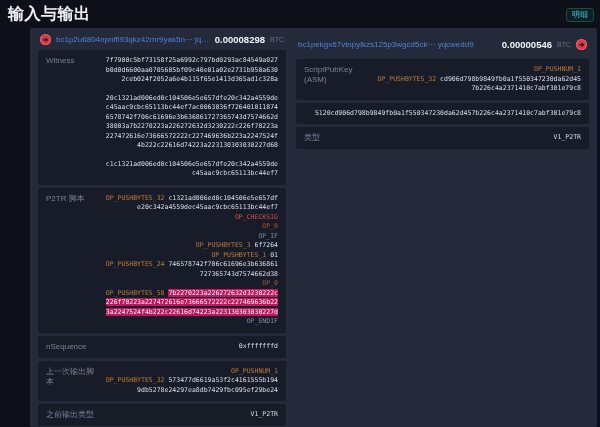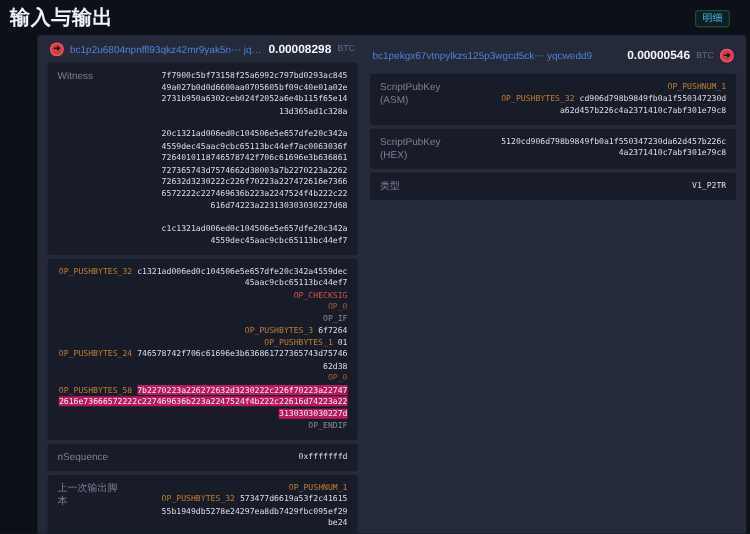--- a/index.html
+++ b/index.html
@@ -2,21 +2,21 @@
 <html><head>
 <meta charset="utf-8">
 <style>
   html,body{margin:0;padding:0;}
   body{
     width:600px;height:427px;overflow:hidden;
     background:#0d1019;
     font-family:"Liberation Sans",sans-serif;
     -webkit-font-smoothing:antialiased;
   }
-  .topbar{display:flex;align-items:center;justify-content:space-between;padding:5px 16px 4px 8px;height:19px;}
+  .topbar{display:flex;align-items:center;justify-content:space-between;padding:5px 6px 4px 8px;height:19px;}
   .page-title{font-size:16px;font-weight:bold;color:#f2f3f7;margin:0;letter-spacing:.5px;}
   .detail-btn{
     background:rgba(53,195,220,.08);border:1px solid #14532d;color:#3fc9de;
     font-size:8px;padding:2px 5px;border-radius:3px;font-family:inherit;cursor:pointer;line-height:1;
   }
   .panel{
     margin:0 3px 0 30px;background:#252a3b;border-radius:2px;
     height:399px;box-sizing:border-box;padding:6px 8px;
     display:flex;gap:10px;overflow:hidden;
   }
@@ -26,21 +26,21 @@
   .addr-row{display:flex;align-items:center;gap:5px;height:20px;margin-bottom:5px;padding:0 2px;}
   .dir-icon{
     flex:0 0 11px;width:11px;height:11px;border-radius:50%;
     background:#d43d47;box-shadow:0 0 0 1px #ef5862 inset;
     color:#23101e;font-size:7px;line-height:11px;text-align:center;font-weight:bold;cursor:pointer;
   }
   .addr{flex:1;color:#4d82d6;font-size:8px;white-space:nowrap;overflow:hidden;text-overflow:ellipsis;text-decoration:none;cursor:pointer;}
   .amt{color:#f4f5f8;font-size:9.5px;font-weight:bold;white-space:nowrap;text-align:right;}
   .cur{color:#676d82;font-size:7px;}
   .fields{display:flex;flex-direction:column;}
-  .card{display:flex;background:#181c29;border-radius:2px;padding:6px 8px;margin-bottom:3px;gap:23px;}
+  .card{display:flex;background:#181c29;border-radius:2px;padding:6px 8px;margin-bottom:3px;}
   .flabel{color:#7b8196;font-size:8px;line-height:10px;padding-right:5px;box-sizing:border-box;}
   .input-col .flabel{flex:0 0 58px;}
   .output-col .flabel{flex:0 0 72px;}
   .fvalue{
     flex:1;min-width:0;
     font-family:"DejaVu Sans Mono",monospace;
     font-size:6.5px;line-height:9.5px;letter-spacing:0;
     color:#dcdfe9;word-break:break-all;text-align:right;
   }
   .spaced .fline + .fline{margin-top:9px;}
@@ -72,20 +72,21 @@
       <div class="fields">
           <div class="card">
             <div class="flabel">Witness</div>
             <div class="fvalue spaced">
               <div class="fline"><span class="tk hex">7f7900c5bf73158f25a6992c797bd0293ac84549a027b0d0d6600aa0705605bf09c40e01a02e2731b950a6302ceb024f2052a6e4b115f65e1413d365ad1c328a</span></div>
               <div class="fline"><span class="tk hex">20c1321ad006ed0c104506e5e657dfe20c342a4559dec45aac9cbc65113bc44ef7ac0063036f7264010118746578742f706c61696e3b636861727365743d7574662d38003a7b2270223a226272632d3230222c226f70223a227472616e73666572222c227469636b223a2247524f4b222c22616d74223a223130303030227d68</span></div>
               <div class="fline"><span class="tk hex">c1c1321ad006ed0c104506e5e657dfe20c342a4559dec45aac9cbc65113bc44ef7</span></div>
             </div>
           </div>
           <div class="card">
+            <div class="flabel">P2TR 脚本</div>
             <div class="fvalue">
               <div class="fline"><span class="tk op">OP_PUSHBYTES_32</span> <span class="tk hex">c1321ad006ed0c104506e5e657dfe20c342a4559dec45aac9cbc65113bc44ef7</span></div>
               <div class="fline"><span class="tk opsig">OP_CHECKSIG</span></div>
               <div class="fline"><span class="tk op0">OP_0</span></div>
               <div class="fline"><span class="tk opflow">OP_IF</span></div>
               <div class="fline"><span class="tk op">OP_PUSHBYTES_3</span> <span class="tk hex">6f7264</span></div>
               <div class="fline"><span class="tk op">OP_PUSHBYTES_1</span> <span class="tk hex">01</span></div>
               <div class="fline"><span class="tk op">OP_PUSHBYTES_24</span> <span class="tk hex">746578742f706c61696e3b636861727365743d7574662d38</span></div>
               <div class="fline"><span class="tk op0">OP_0</span></div>
               <div class="fline"><span class="tk op">OP_PUSHBYTES_58</span> <span class="tk hexsel">7b2270223a226272632d3230222c226f70223a227472616e73666572222c227469636b223a2247524f4b222c22616d74223a223130303030227d</span></div>
@@ -123,21 +124,20 @@
       </div>
       <div class="fields">
           <div class="card">
             <div class="flabel">ScriptPubKey (ASM)</div>
             <div class="fvalue">
               <div class="fline"><span class="tk op">OP_PUSHNUM_1</span></div>
               <div class="fline"><span class="tk op">OP_PUSHBYTES_32</span> <span class="tk hex">cd906d798b9849fb0a1f550347230da62d457b226c4a2371410c7abf301e79c8</span></div>
             </div>
           </div>
           <div class="card">
-            <div class="flabel">ScriptPubKey (HEX)</div>
             <div class="fvalue">
               <div class="fline"><span class="tk hex">5120cd906d798b9849fb0a1f550347230da62d457b226c4a2371410c7abf301e79c8</span></div>
             </div>
           </div>
           <div class="card">
             <div class="flabel">类型</div>
             <div class="fvalue">
               <div class="fline"><span class="tk hex">V1_P2TR</span></div>
             </div>
           </div>

